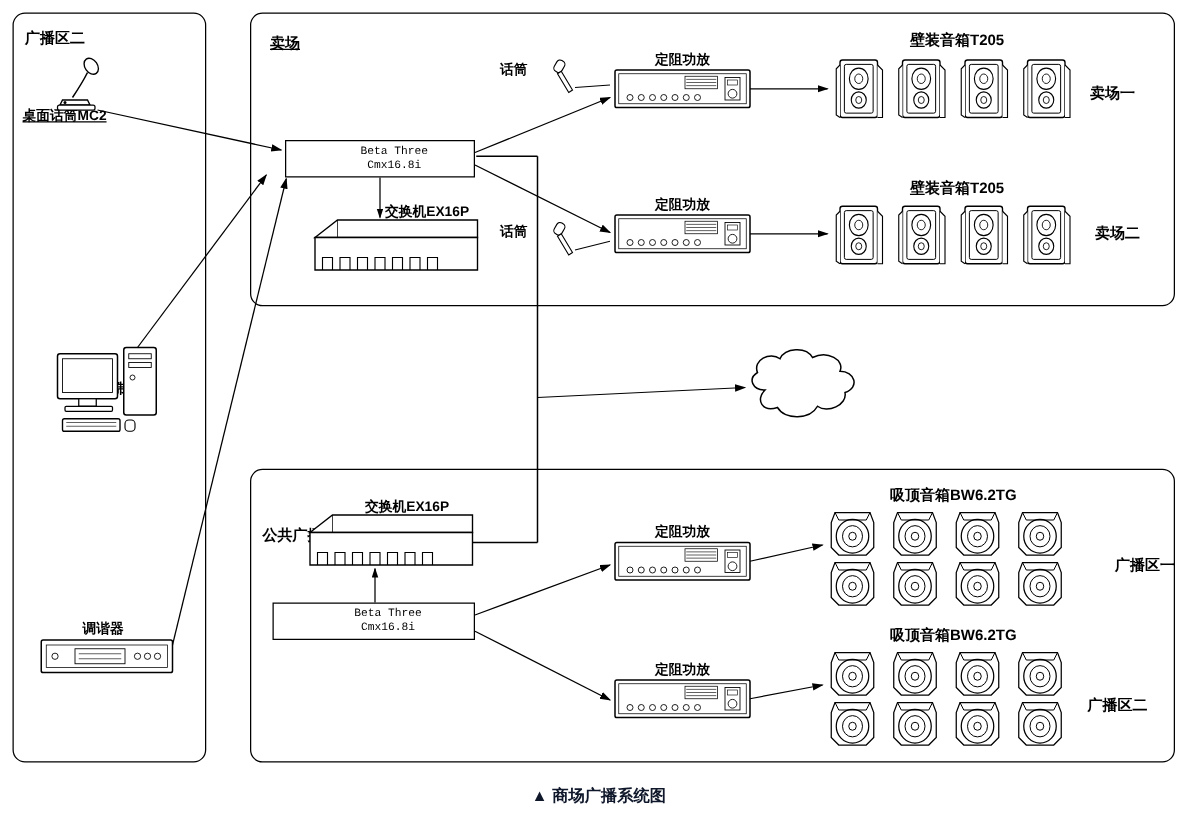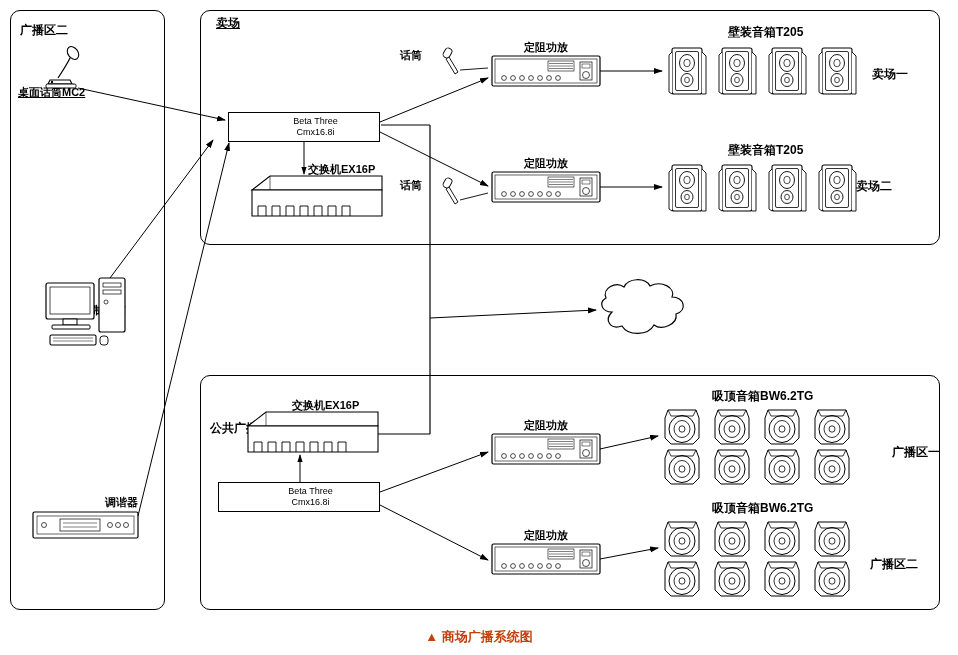--- a/index.html
+++ b/index.html
@@ -47,89 +47,89 @@
     border: 1.2px solid #000;
     background: #fff;
     box-sizing: border-box;
     display: flex;
     flex-direction: column;
     align-items: center;
     justify-content: center;
     line-height: 1.25;
   }
   .device-box span {
-    font-family: Liberation Sans, sans-serif;
+    font-family: Liberation Mono, monospace;
     font-size: 9px;
     margin-left: 23px;
   }
   svg.overlay {
     position: absolute;
     left: 0;
     top: 0;
     width: 958px;
     height: 655px;
     pointer-events: none;
   }
   .caption {
     position: absolute;
     left: 0;
     top: 628px;
     width: 958px;
     text-align: center;
     font-size: 13px;
     font-weight: bold;
-    color: #c2410c;
+    color: #0f172a;
   }
 </style>
 </head>
 <body>
 
 <div id="canvas">
 
   <div class="box" style="left:10px; top:10px; width:155px; height:600px;"></div>
   <div class="lbl lbl-cn" style="left:20px; top:22px;">广播区二</div>
 
   <div class="box" style="left:200px; top:10px; width:740px; height:235px;"></div>
-  <div class="lbl lbl-cn" style="left:216px; top:15px;text-decoration:underline;">卖场</div>
+  <div class="lbl lbl-cn" style="left:216px; top:26px;text-decoration:underline;">卖场</div>
 
   <div class="box" style="left:200px; top:375px; width:740px; height:235px;"></div>
   <div class="lbl lbl-cn" style="left:210px; top:400px;margin-top:20px;">公共广播</div>
 
   <div class="device-box" style="left:228px; top:112px; width:152px; height:30px;">
     <span>Beta Three</span>
     <span>Cmx16.8i</span>
   </div>
 
   <div class="device-box" style="left:218px; top:482px; width:162px; height:30px;">
     <span>Beta Three</span>
     <span>Cmx16.8i</span>
   </div>
 
   <div class="lbl lbl-cn-sm" style="left:308px; top:162px;">交换机EX16P</div>
   <div class="lbl lbl-cn-sm" style="left:292px; top:398px;">交换机EX16P</div>
 
   <div class="lbl lbl-cn-sm" style="left:18px; top:85px;text-decoration:underline;">桌面话筒MC2</div>
   <div class="lbl lbl-cn-sm" style="left:82px; top:303px;">控制电脑</div>
-  <div class="lbl lbl-cn-sm" style="left:66px; top:495px;margin-left:39px;">调谐器</div>
+  <div class="lbl lbl-cn-sm" style="left:66px; top:495px;">调谐器</div>
 
   <div class="lbl lbl-cn-sm" style="left:400px; top:48px;">话筒</div>
   <div class="lbl lbl-cn-sm" style="left:400px; top:178px;">话筒</div>
 
   <div class="lbl lbl-cn-sm" style="left:524px; top:40px;">定阻功放</div>
   <div class="lbl lbl-cn-sm" style="left:524px; top:156px;">定阻功放</div>
   <div class="lbl lbl-cn-sm" style="left:524px; top:418px;">定阻功放</div>
   <div class="lbl lbl-cn-sm" style="left:524px; top:528px;">定阻功放</div>
 
   <div class="lbl lbl-cn" style="left:728px; top:24px;">壁装音箱T205</div>
   <div class="lbl lbl-cn" style="left:728px; top:142px;">壁装音箱T205</div>
   <div class="lbl lbl-cn" style="left:712px; top:388px;">吸顶音箱BW6.2TG</div>
   <div class="lbl lbl-cn" style="left:712px; top:500px;">吸顶音箱BW6.2TG</div>
 
   <div class="lbl lbl-cn" style="left:872px; top:66px;text-align:center;">卖场一</div>
-  <div class="lbl lbl-cn" style="left:856px; top:178px;">卖场二</div>
+  <div class="lbl lbl-cn" style="left:876px; top:178px;">卖场二</div>
   <div class="lbl lbl-cn" style="left:892px; top:444px;text-align:center;">广播区一</div>
   <div class="lbl lbl-cn" style="left:870px; top:556px;font-family:Liberation Mono, monospace;">广播区二</div>
 
   <div class="lbl lbl-mono" style="left:634px; top:300px;">LAN</div>
   <div class="lbl lbl-mono" style="left:626px; top:313px;">NETWORK</div>
 
   <div class="lbl lbl-mono" style="left:508px; top:62px; font-size:7px; font-weight:bold;">Beta.</div>
   <div class="lbl lbl-mono" style="left:508px; top:178px; font-size:7px; font-weight:bold;">Beta.</div>
   <div class="lbl lbl-mono" style="left:508px; top:440px; font-size:7px; font-weight:bold;">Beta.</div>
   <div class="lbl lbl-mono" style="left:508px; top:550px; font-size:7px; font-weight:bold;">Beta.</div>

